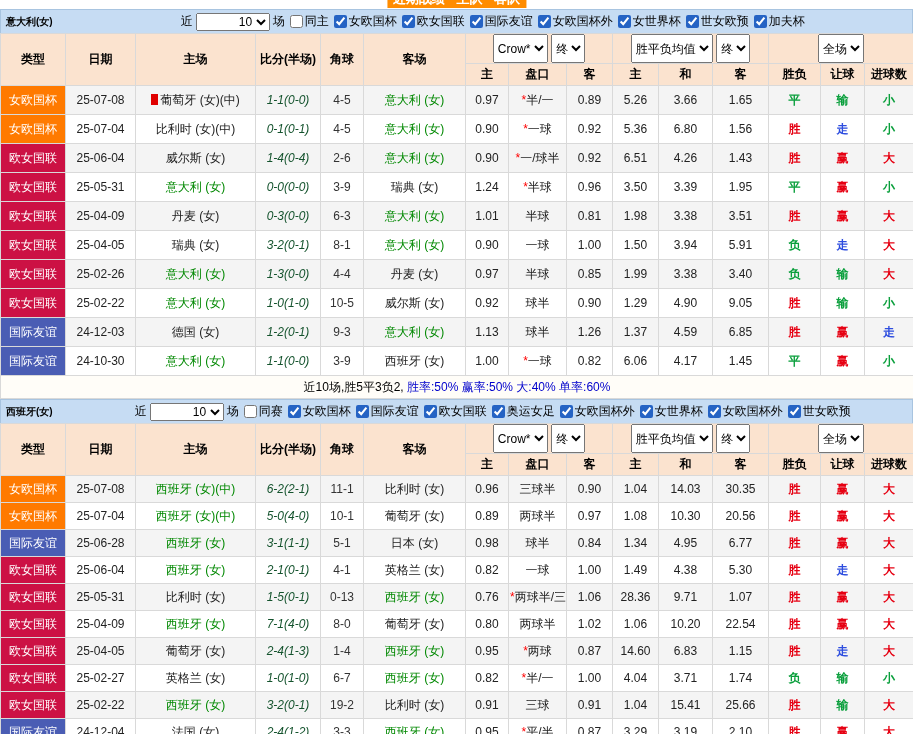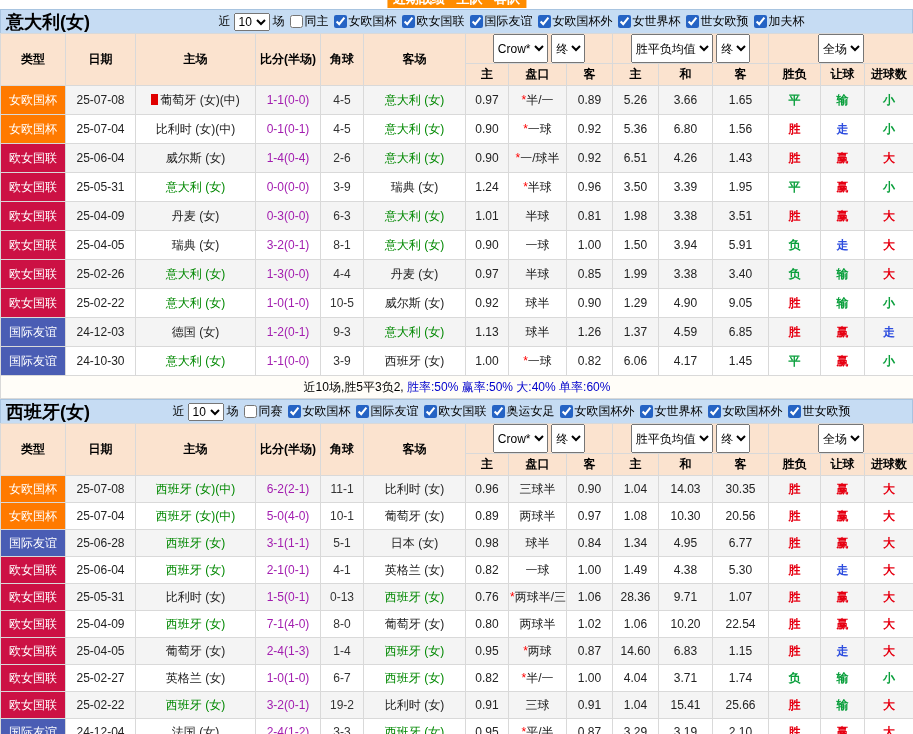--- a/index.html
+++ b/index.html
@@ -5,38 +5,38 @@
   html,body{margin:0;padding:0;}
   body{width:913px;background:#fff;font-family:"Liberation Sans","DejaVu Sans",sans-serif;font-size:12px;color:#222;}
 
   .top-strip{height:9px;overflow:hidden;position:relative;background:#fff;}
   .top-strip span{position:absolute;left:50%;transform:translateX(-50%);top:-10px;
     background:#ff8c00;color:#fff;font-weight:bold;font-size:13px;padding:0 6px;white-space:nowrap;}
 
   section{width:913px;}
   .sec-head{height:23px;background:#c6dcf3;border:1px solid #a8c4e0;border-bottom:none;
     display:flex;align-items:center;padding:0 5px;}
-  .sec-title{font-size:18px;font-weight:bold;white-space:nowrap;margin-right:26px;color:#000;}
+  .sec-title{font-size:10px;font-weight:bold;white-space:nowrap;margin-right:26px;color:#000;}
   .filter-bar{display:flex;align-items:center;justify-content:center;flex:1;white-space:nowrap;color:#000;}
-  .filter-bar select{font-size:12px;height:18px;margin:0 3px;}
+  .filter-bar select{font-size:12px;height:18px;margin:0 3px;padding-left:38px;}
   .filter-bar label{display:inline-flex;align-items:center;margin-left:5px;cursor:pointer;}
   .filter-bar input[type=checkbox]{width:13px;height:13px;margin:0 2px 0 0;accent-color:#2563c4;}
 
   table{width:913px;border-collapse:collapse;table-layout:fixed;}
   th,td{border:1px solid #d9d9d9;text-align:center;overflow:hidden;white-space:nowrap;padding:0 1px;}
   thead th{background:#fbe3cf;font-weight:bold;font-size:12px;color:#000;}
   thead select{font-size:12px;height:29px;vertical-align:middle;}
   tr.h1{height:24px;} tr.h2{height:22px;}
   tbody tr{height:29px;}
   section.s1 tbody tr{height:27px;}
   tbody tr:nth-child(odd) td{background:#f4f4f4;}
   tbody tr:nth-child(even) td{background:#ffffff;}
 
   td.type{color:#fff;}
-  td.score{color:#a21caf;}
+  td.score{color:#14532d;font-style:italic;}
   td.corner{color:#333;}
   .team-green{color:#008800;font-weight:normal;}
   .star{color:#f00;}
   .live-badge{display:inline-block;width:7px;height:11px;background:#e00000;margin-right:2px;vertical-align:-1px;}
   td.res{font-weight:bold;}
   tfoot td{height:22px;background:#fffdf8;font-size:12px;}
 </style>
 </head>
 <body>
 

